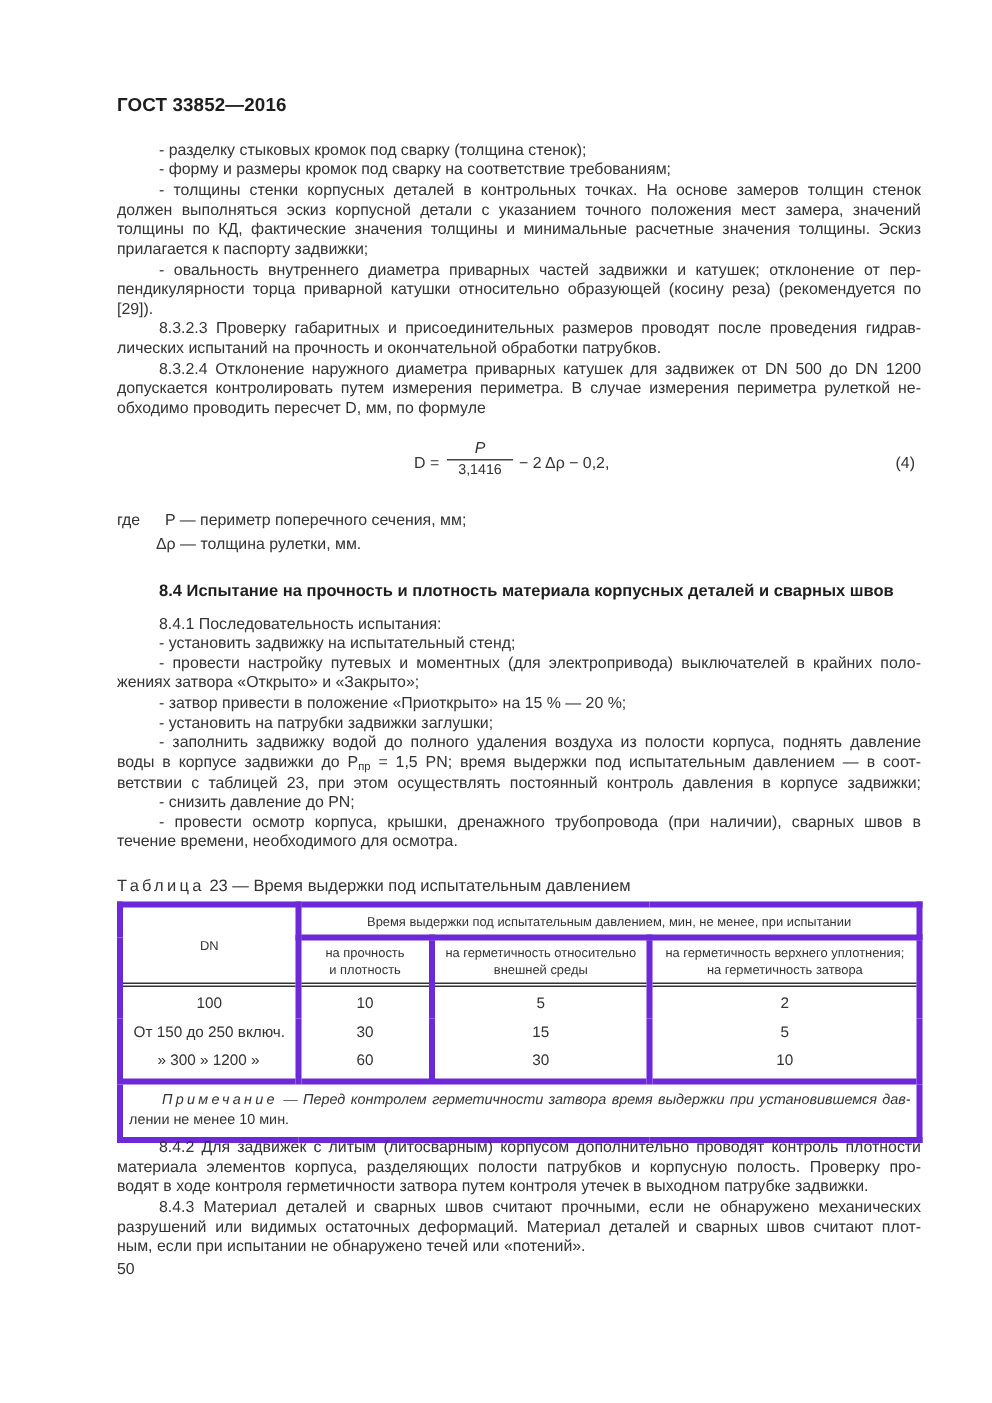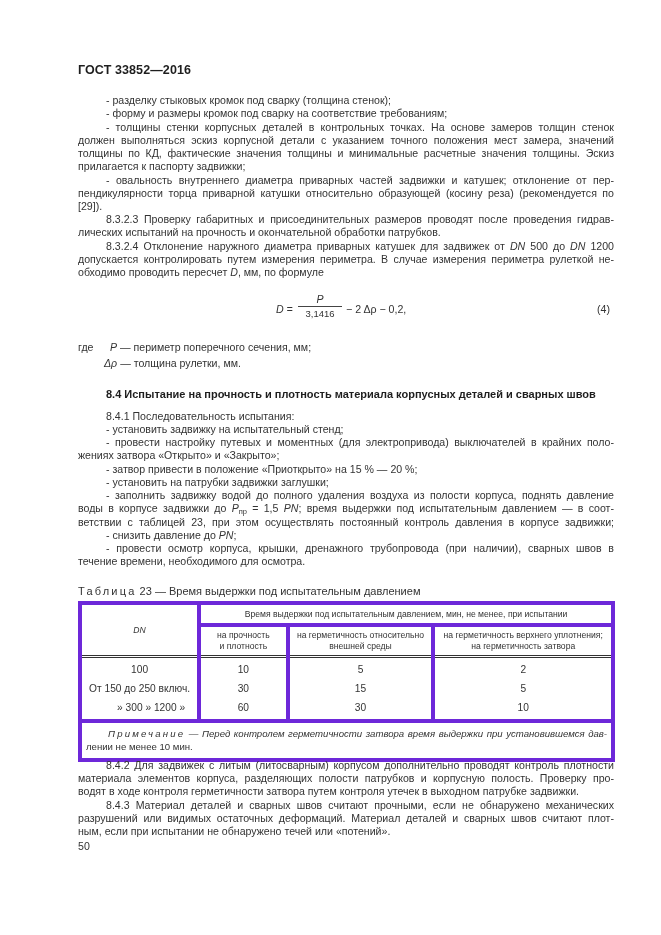--- a/index.html
+++ b/index.html
@@ -3,21 +3,21 @@
 <meta charset="utf-8">
 <style>
   html, body { margin:0; padding:0; background:#ffffff; }
   body { width:661px; height:935px; position:relative; overflow:hidden;
          font-family:"Liberation Sans", sans-serif; color:#2a2a2a; }
   .page { position:absolute; left:0; top:0; width:661px; height:935px; }
   .hdr { position:absolute; left:78px; top:63px; font-size:12.5px; font-weight:bold; color:#1e1e1e; letter-spacing:0.1px; }
   .ln { position:absolute; left:78px; width:536px; font-size:10.6px; line-height:13px; white-space:nowrap; color:#333; }
   .ind { left:106px; width:508px; }
   .just { text-align:justify; text-align-last:justify; white-space:normal; height:13px; overflow:hidden; }
-  .it { font-style:italic; }
+  .it { }
   .sub { font-size:7.5px; vertical-align:-2px; }
   .h2 { position:absolute; left:106px; top:388px; font-size:11px; font-weight:bold; color:#1e1e1e; white-space:nowrap; }
   .formula { position:absolute; top:292px; left:276px; font-size:10.6px; color:#333; height:34px; width:340px; }
   .formula .lhs { position:absolute; left:0; top:11px; }
   .formula .frac { position:absolute; left:22px; top:0; width:44px; text-align:center; }
   .formula .num { display:block; height:14px; line-height:14px; font-style:italic; }
   .formula .bar { display:block; border-top:1px solid #444; }
   .formula .den { display:block; line-height:14px; font-size:9.5px; }
   .formula .rest { position:absolute; left:70px; top:11px; white-space:nowrap;text-align:right; }
   .formula .eqno { position:absolute; right:6px; top:11px; }
@@ -27,21 +27,21 @@
   table.t { position:absolute; left:78px; top:601px; width:537px; border-collapse:collapse; font-size:8.6px; color:#333; }
   table.t td { border:4px solid #6d28d9; text-align:center; padding:0; }
   .t .hrow1 td { height:18px; }
   .t .hrow2 td { height:28px; line-height:11px; }
   .t .hrow2 td, .t .hdn { border-bottom:3px double #333; }
   .t .drow td { height:19px; border-top:none; border-bottom:none; font-size:10.2px; }
   .t .drow.first td { padding-top:2px; }
   .t .drow.last td { border-bottom:1px solid #333; padding-bottom:2px; }
   .t .note td { text-align:left; font-size:9.6px; line-height:13px; padding:4px 4px 5px 4px; }
   .t .note .nt { display:block; text-indent:22px; text-align:justify; text-align-last:justify; height:13px; overflow:hidden;font-style:italic; }
-  .t td.dnl { text-align:center; padding-left:23px; }
+  .t td.dnl { text-align:left; padding-left:23px; }
   .pno { position:absolute; left:78px; top:840px; font-size:10.6px; color:#333; }
 </style>
 </head>
 <body>
 
 <div class="page">
 
   <div class="hdr">ГОСТ 33852—2016</div>
 
   <div class="ln ind" style="top:94px">- разделку стыковых кромок под сварку (толщина стенок);</div>

